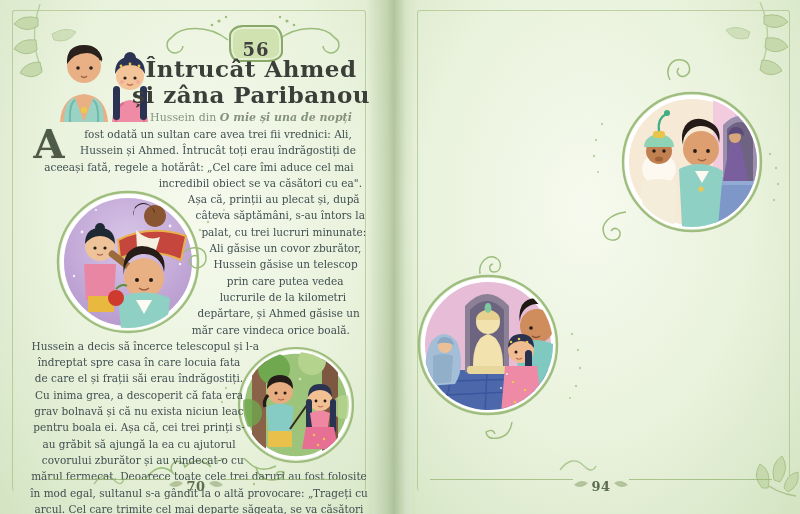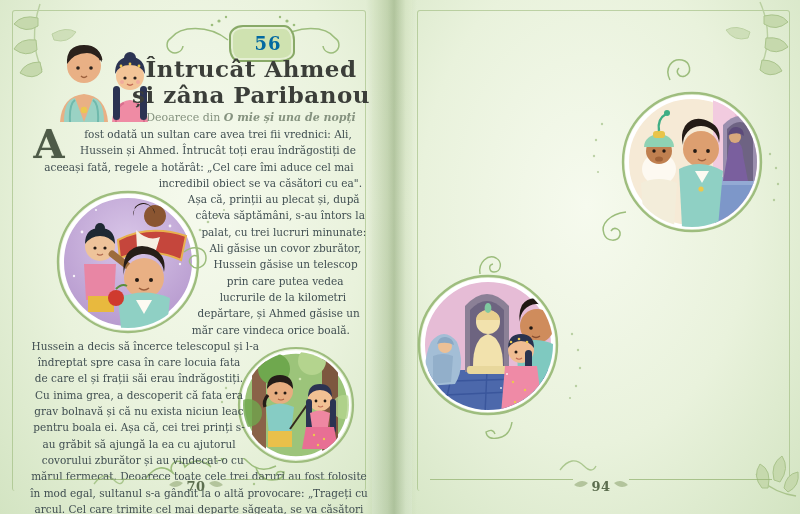--- a/index.html
+++ b/index.html
@@ -22,23 +22,23 @@
   .frame{position:absolute;border:1.5px solid rgba(150,180,115,.55);border-bottom:none;border-radius:3px;}
   .frame-left{left:12px;top:10px;width:352px;height:480px;}
   .frame-right{left:5px;top:10px;width:371px;height:480px;}
 
   .illu{position:absolute;}
 
   .badge-wrap{position:absolute;left:148px;top:12px;width:210px;height:48px;}
   .badge{position:absolute;left:81px;top:13px;width:50px;height:33px;
     background:var(--badge-fill);border:2.5px solid var(--badge-border);
     border-radius:14px 11px 15px 10px / 11px 15px 10px 14px;
-    display:flex;align-items:center;justify-content:center;
-    color:#0369a1;font-size:18px;font-weight:bold;letter-spacing:1px;
-    box-shadow:inset 0 0 0 2px rgba(255,255,255,.45);padding-left:12px;}
+    display:flex;align-items:flex-end;justify-content:center;
+    color:#404040;font-size:18px;font-weight:bold;letter-spacing:1px;
+    box-shadow:inset 0 0 0 2px rgba(255,255,255,.45);}
   .title{position:absolute;left:118px;top:56px;width:266px;text-align:center;color:var(--title-ink);}
   .title .l1{font-size:23px;font-weight:bold;letter-spacing:.5px;line-height:26px;}
   .title .l2{font-size:23px;font-weight:bold;letter-spacing:.5px;line-height:26px;}
   .subtitle{position:absolute;left:118px;top:111px;width:266px;text-align:center;
     color:var(--subtitle-ink);font-size:11px;}
   .subtitle .src{font-style:italic;font-weight:bold;}
 
   .bodytext{position:absolute;color:var(--ink);font-size:10.5px;line-height:16.3px;
     text-align:center;z-index:3;}
   .text-left{left:30px;top:126px;width:338px;height:352px;}
@@ -127,21 +127,21 @@
       <div class="badge">
         <span>56</span>
       </div>
     </div>
 
     <div class="title">
       <div class="l1">Întrucât Ahmed</div>
       <div class="l2">și zâna Paribanou</div>
     </div>
     <div class="subtitle">
-      <span>Deoarece din</span>
+      <span>Hussein din</span>
       <span class="src">O mie și una de nopți</span>
     </div>
 
     <svg class="illu" style="left:52px;top:186px" width="152" height="152">
       <defs>
         <clipPath id="cp1">
             <circle cx="76" cy="76" r="66"></circle>
           </clipPath>
         <radialGradient id="g1" cx="50%" cy="35%" r="75%">
           <stop offset="0%" stop-color="#d9c6e8"></stop>

